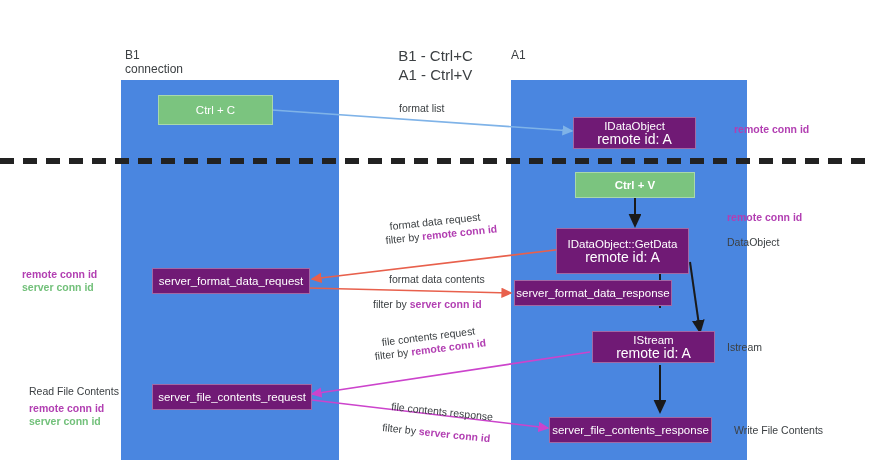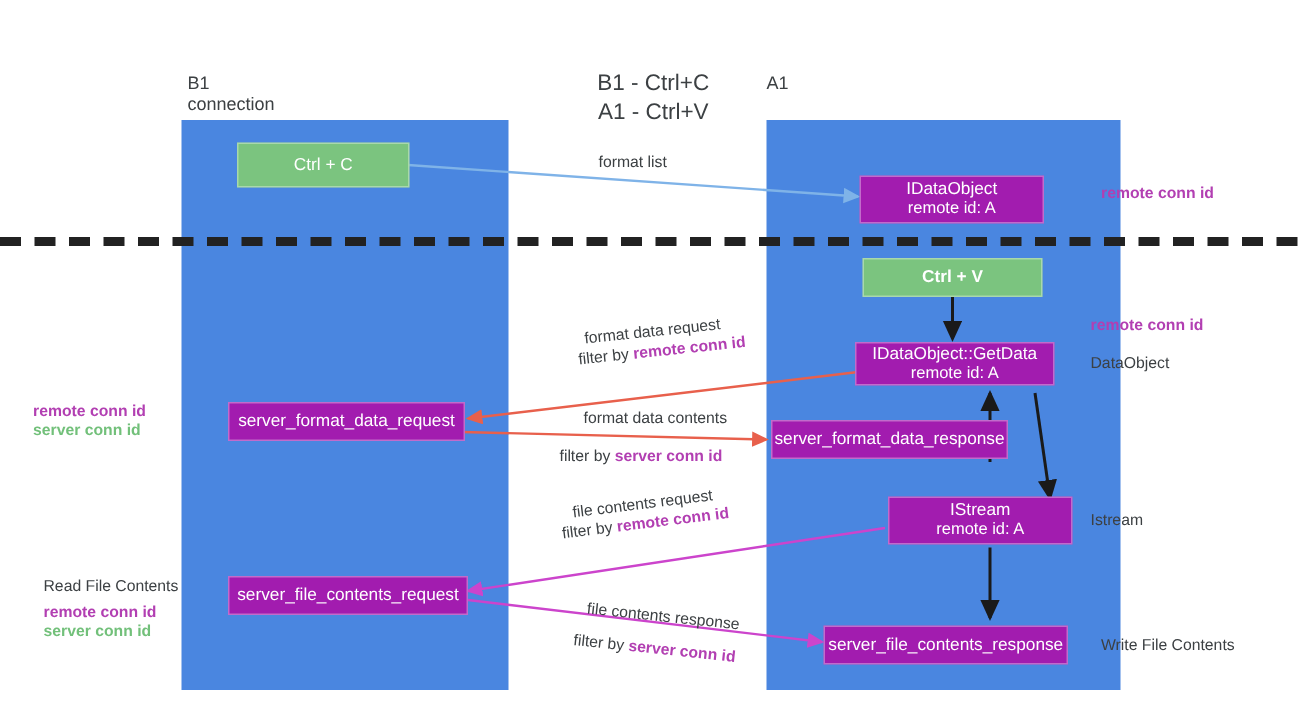--- a/index.html
+++ b/index.html
@@ -27,22 +27,22 @@
   
   .node{
     box-sizing:border-box;
     display:flex;flex-direction:column;
     align-items:center;justify-content:center;
     color:#ffffff;font-size:11.5px;line-height:13px;
     text-align:center;
     border:1px solid rgba(255,255,255,.35);
   }
   .node.green{background:#7bc47f;}
-  .node.orange{background:#a21caf;}
-  .node .l2{font-size:11px;}
+  .node.orange{background:#701a75;}
+  .node .l2{font-size:14px;}
   
   .elabel{
     font-size:10.5px;line-height:13px;color:#3c4043;
     white-space:nowrap;
   }
   .elabel .hl-remote{color:#b23fb2;font-weight:bold;}
   .elabel .hl-server{color:#b23fb2;font-weight:bold;}
   .side{
     font-size:10.5px;line-height:13px;white-space:nowrap;color:#3c4043;
   }
@@ -115,21 +115,21 @@
 
   <div class="abs node orange" style="left:573px;top:117px;width:123px;height:32px;">
     <span>IDataObject</span>
     <span class="l2">remote id: A</span>
   </div>
 
   <div class="abs node green" style="left:575px;top:172px;width:120px;height:26px;font-weight:bold;">
     <span>Ctrl + V</span>
   </div>
 
-  <div class="abs node orange" style="left:570px;top:228px;width:133px;height:29px;">
+  <div class="abs node orange" style="left:556px;top:228px;width:133px;height:46px;">
     <span>IDataObject::GetData</span>
     <span class="l2">remote id: A</span>
   </div>
 
   <div class="abs node orange" style="left:152px;top:268px;width:158px;height:26px;">
     <span>server_format_data_request</span>
   </div>
 
   <div class="abs node orange" style="left:514px;top:280px;width:158px;height:26px;">
     <span>server_format_data_response</span>

